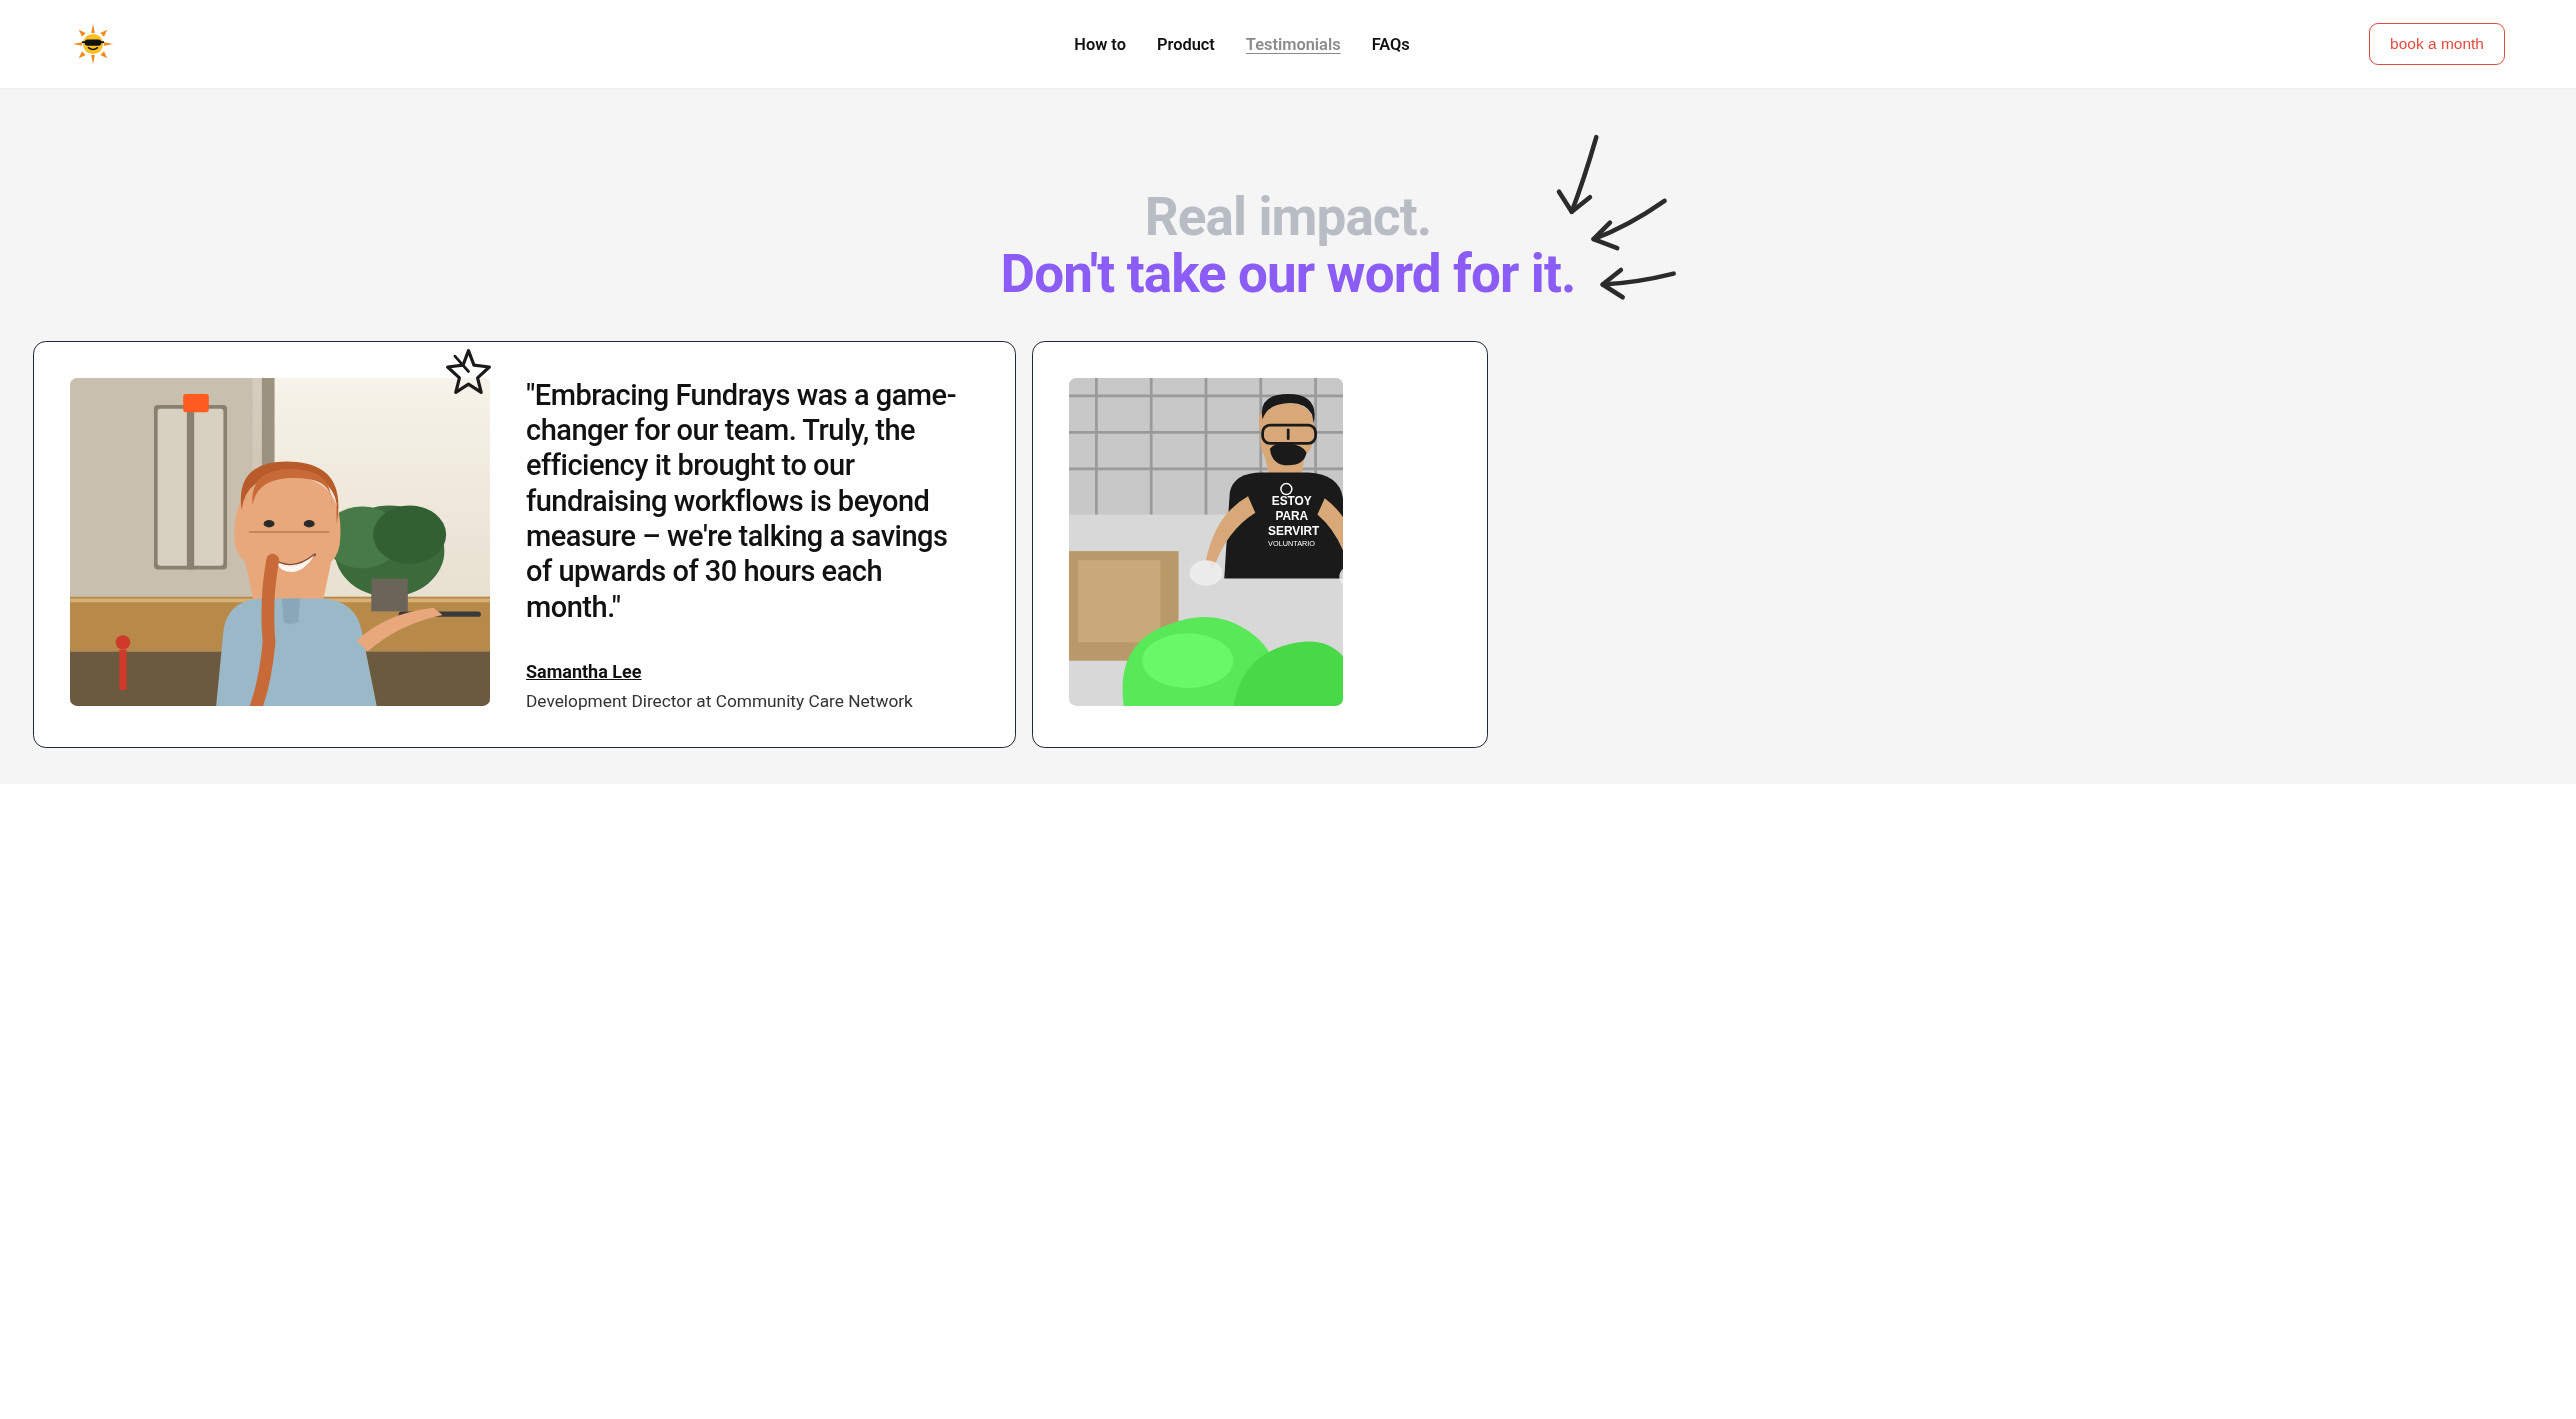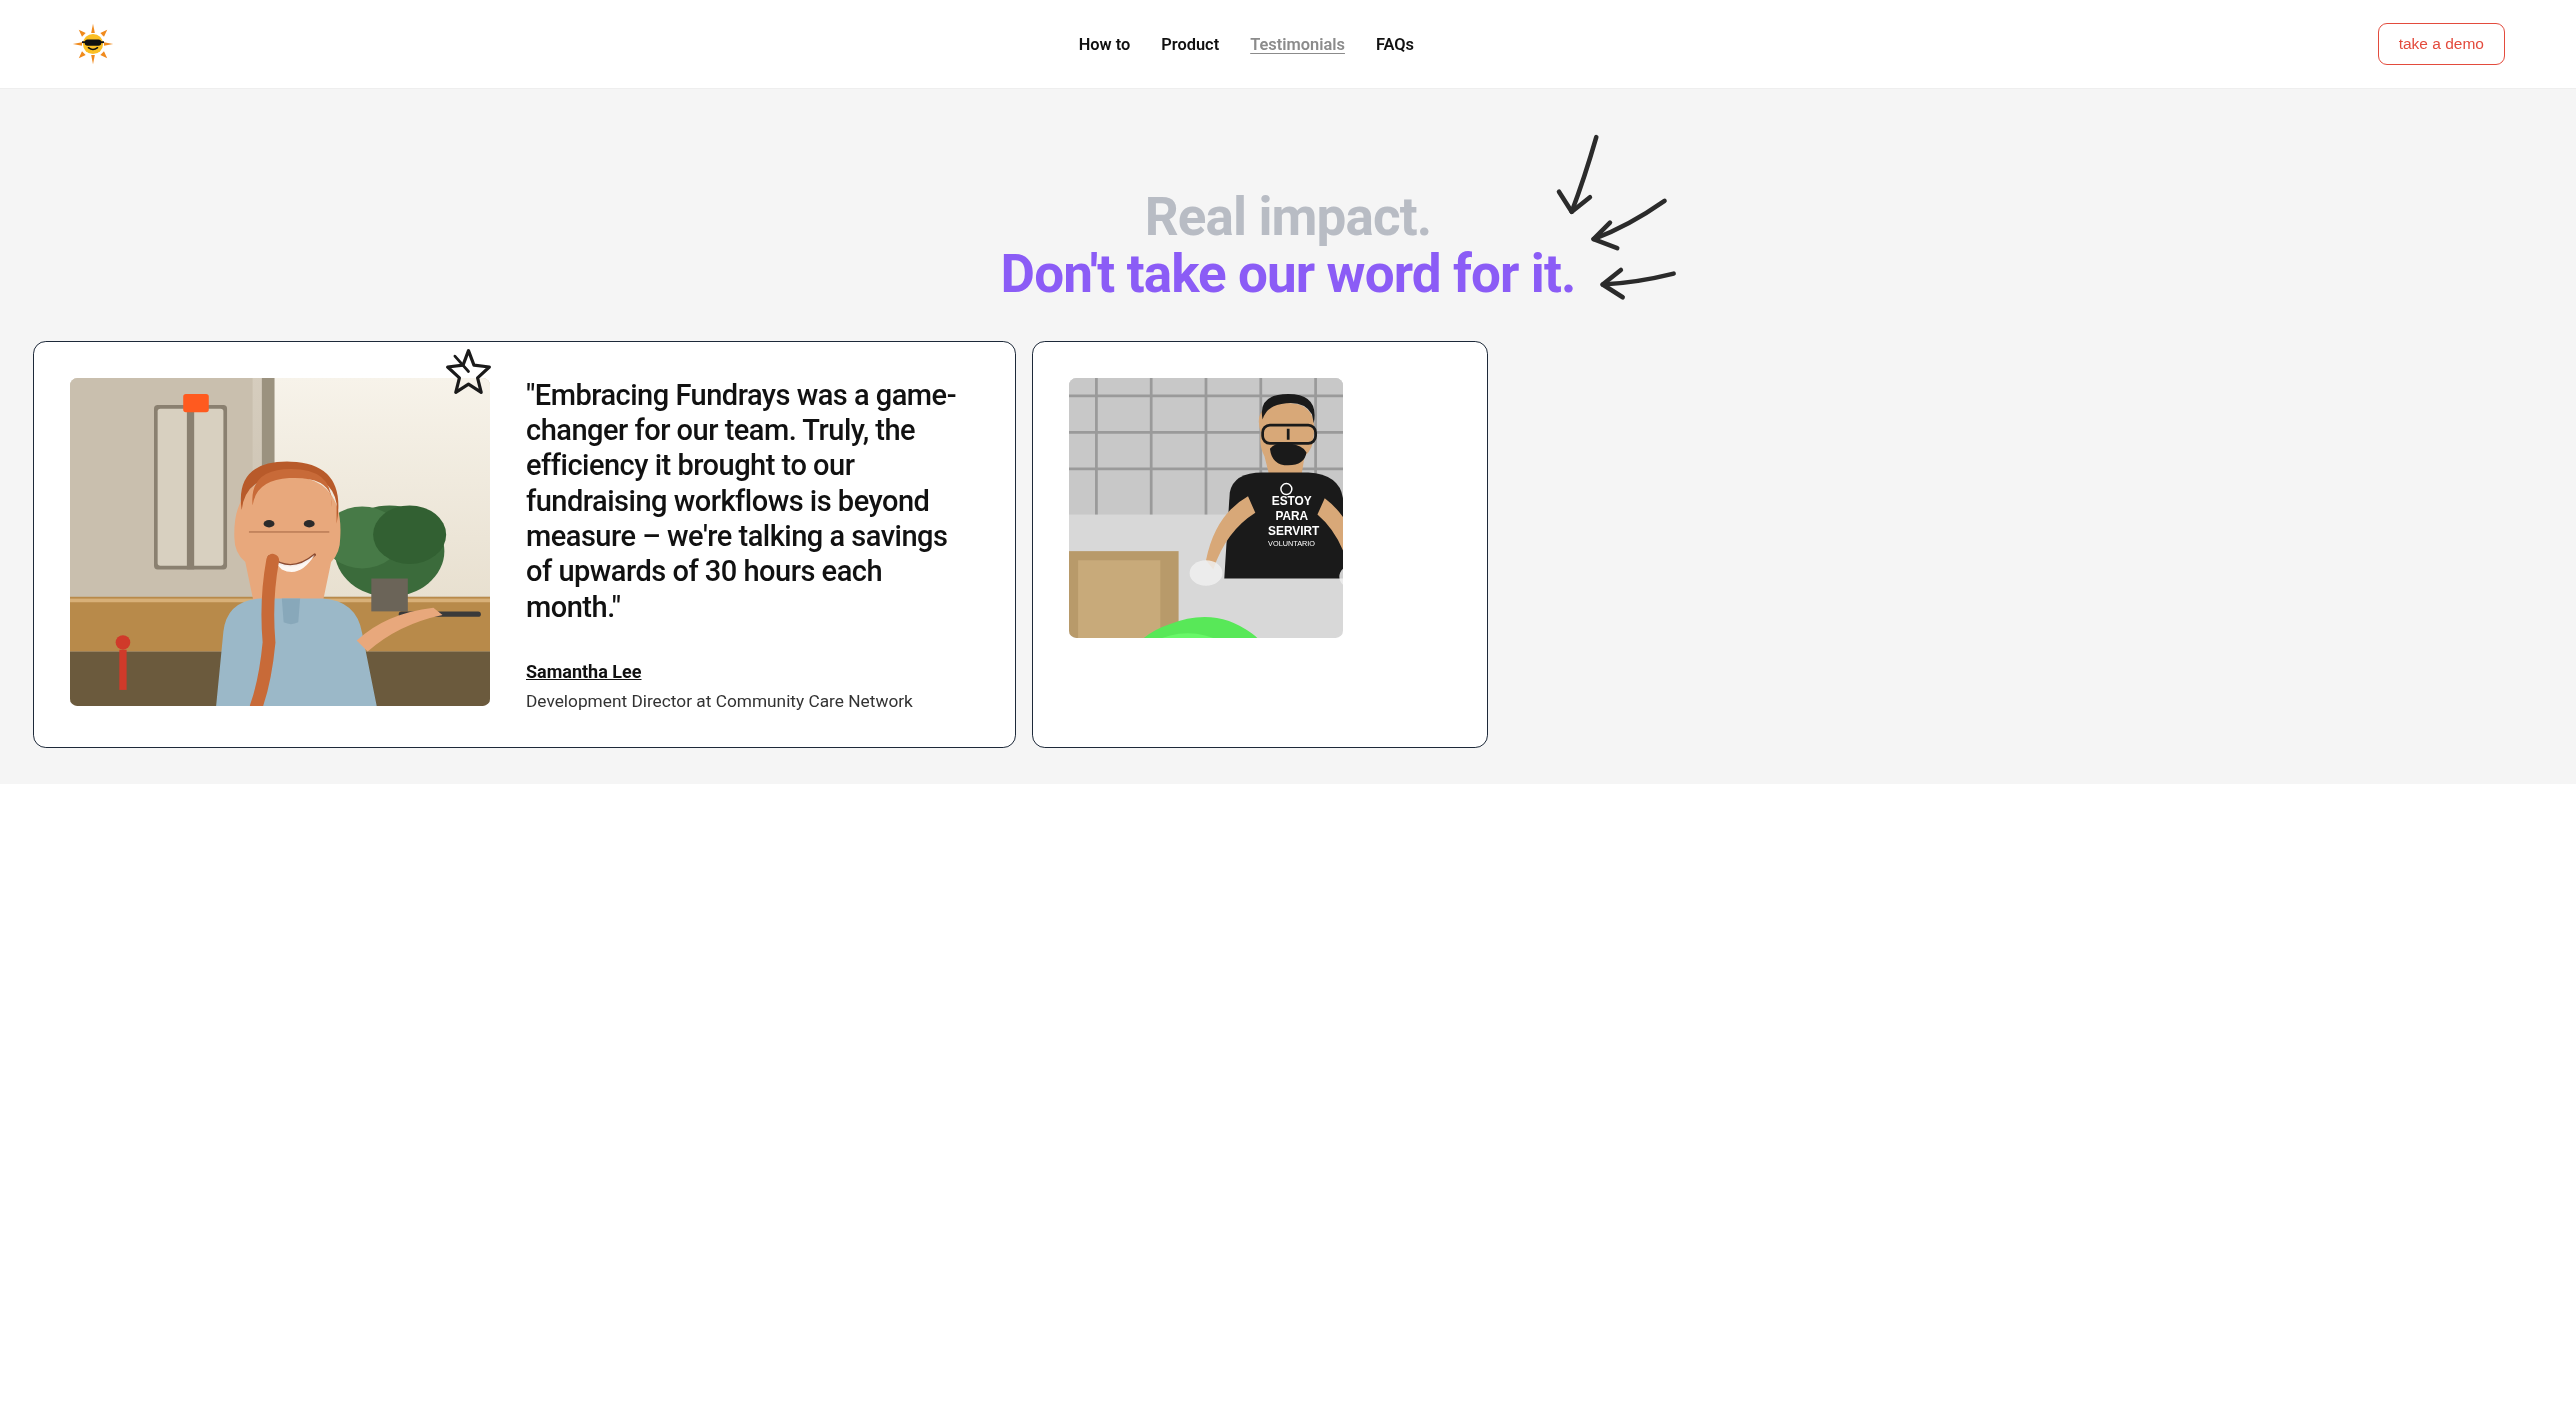--- a/index.html
+++ b/index.html
@@ -18,21 +18,21 @@
 .cards-outer { background: #f5f5f5; padding-top: 9px; padding-bottom: 36px; }
 .cards-row { display: flex; gap: 16.4px; padding-left: 33px; overflow: hidden; }
 .card { background: #fff; border: 0.9px solid #1d2939; border-radius: 12.8px; display: flex; gap: 36px; padding: 36px; flex: 0 0 983px; position: relative; }
 .card .photo { flex: 0 0 420px; height: 328px; border-radius: 7.3px; overflow: hidden; position: relative; }
 .star-doodle { position: absolute; top: 5.5px; left: 410px; width: 49px; height: 49px; pointer-events: none; }
 .quote-col { flex: 1; display: flex; flex-direction: column; justify-content: flex-start; }
 .quote-text { font-size: 29px; font-weight: 500; line-height: 1.22; color: #111; letter-spacing: -0.5px; }
 .author-name { margin-top: 36px; font-size: 18px; font-weight: 700; color: #111; text-decoration: underline; }
 .author-title { margin-top: 9px; font-size: 17.3px; font-weight: 400; color: #333; }
 .card.peek { flex: 0 0 456px; }
-.card.peek .photo { flex: 0 0 274px; height: 260px; }
+.card.peek .photo { flex: 0 0 274px; height: 328px; }
 </style>
 </head>
 <body>
 
 <header class="nav">
   <div class="logo">
     <svg viewBox="0 0 48 48" width="44" height="44">
       <g transform="translate(24,24)">
         <polygon points="0,-22 3,-13 0,-22" fill="#f08a1d"></polygon>
         <polygon points="0,-22 2,-12 -2,-12" fill="#f08a1d"></polygon>
@@ -50,21 +50,21 @@
         <path d="M -5 4 Q 0 8 5 4" stroke="#111" stroke-width="1.6" fill="none" stroke-linecap="round"></path>
       </g>
     </svg>
   </div>
   <nav class="nav-center">
     <a class="nav-link">How to</a>
     <a class="nav-link">Product</a>
     <a class="nav-link active">Testimonials</a>
     <a class="nav-link">FAQs</a>
   </nav>
-  <button class="demo-btn">take a demo</button>
+  <button class="demo-btn">book a month</button>
 </header>
 
 <section class="hero-section">
   <div class="hero-wrap">
     <div class="hero-line1">Real impact.</div>
     <div class="hero-line2">Don't take our word for it.</div>
     <div class="arrows">
       <svg viewBox="0 0 150 200" width="137" height="182">
         <g stroke="#2b2b2b" stroke-width="5" fill="none" stroke-linecap="round" stroke-linejoin="round">
           <path d="M 55 10 Q 42 55 28 92"></path>

